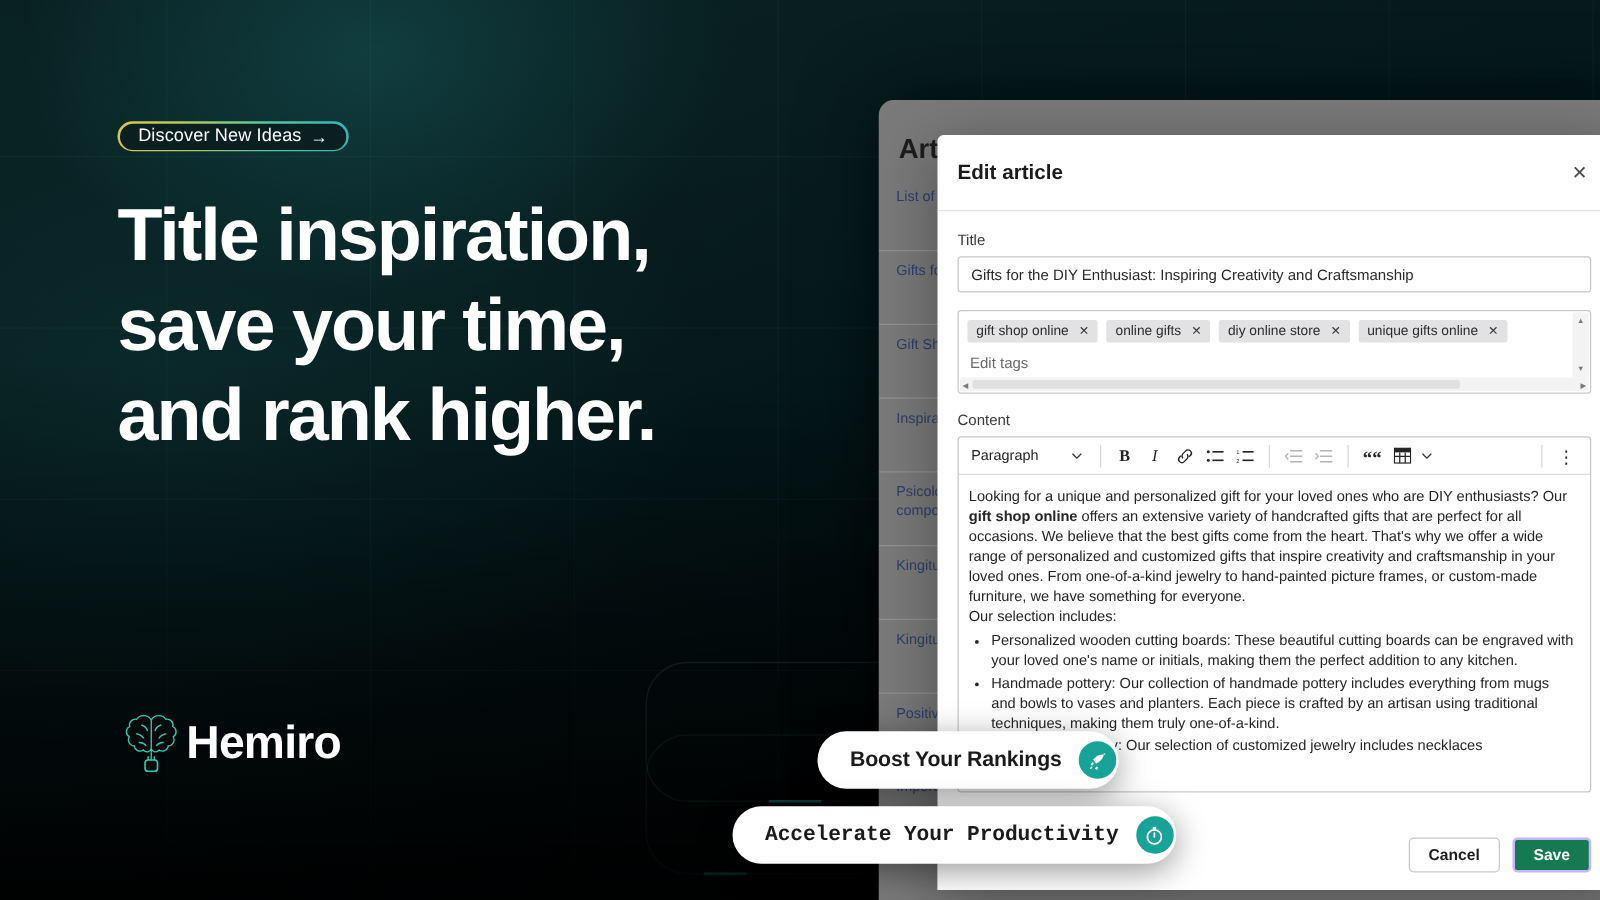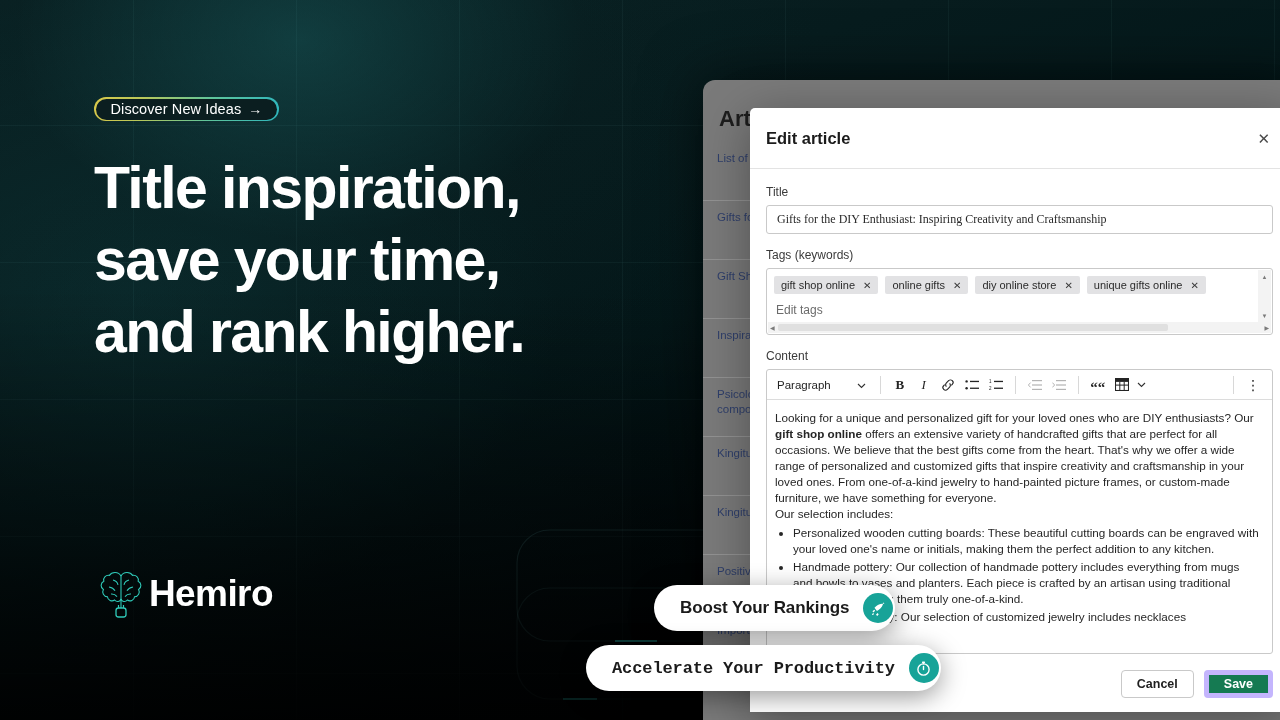--- a/index.html
+++ b/index.html
@@ -276,21 +276,21 @@
     margin-bottom: 6px;
   }
   .title-input {
     width: 100%;
     height: 29px;
     border: 1px solid #c9c9c9;
     border-radius: 3px;
     padding: 0 10px;
     font-size: 12px;
     color: #2a2a2a;
-    font-family: Liberation Serif, serif;
+    font-family: Liberation Sans, sans-serif;
     background: #fff;
     outline: none;
   }
   .block-gap { height: 14px; }
 
   
   .tags-box {
     position: relative;
     border: 1px solid #c9c9c9;
     border-radius: 3px;
@@ -430,21 +430,21 @@
     align-items: center;
     font-family: "Liberation Sans", sans-serif;
   }
   .btn-cancel {
     background: #ffffff;
     border: 1px solid #c9c9c9;
     color: #1f1f1f;
   }
   .btn-save {
     background: #157a52;
-    border: 5px solid #c4b5fd;
+    border: 2px solid #c4b5fd;
     color: #ffffff;
   }
 </style>
 </head>
 <body>
 
 <div id="stage">
 
   <div class="hero-bg"></div>
   <div class="hero-grid"></div>
@@ -592,21 +592,20 @@
       <div class="modal-close">✕</div>
     </div>
 
     <div class="modal-body">
 
       <div class="field-label">Title</div>
       <input class="title-input" type="text" value="Gifts for the DIY Enthusiast: Inspiring Creativity and Craftsmanship" style="">
 
       <div class="block-gap"></div>
 
-      <div class="field-label">Tags (keywords)</div>
       <div class="tags-box">
         <div class="tag-chips">
           <span class="tag-chip">
             <span>gift shop online</span>
             <span class="tag-x">✕</span>
           </span>
           <span class="tag-chip">
             <span>online gifts</span>
             <span class="tag-x">✕</span>
           </span>

